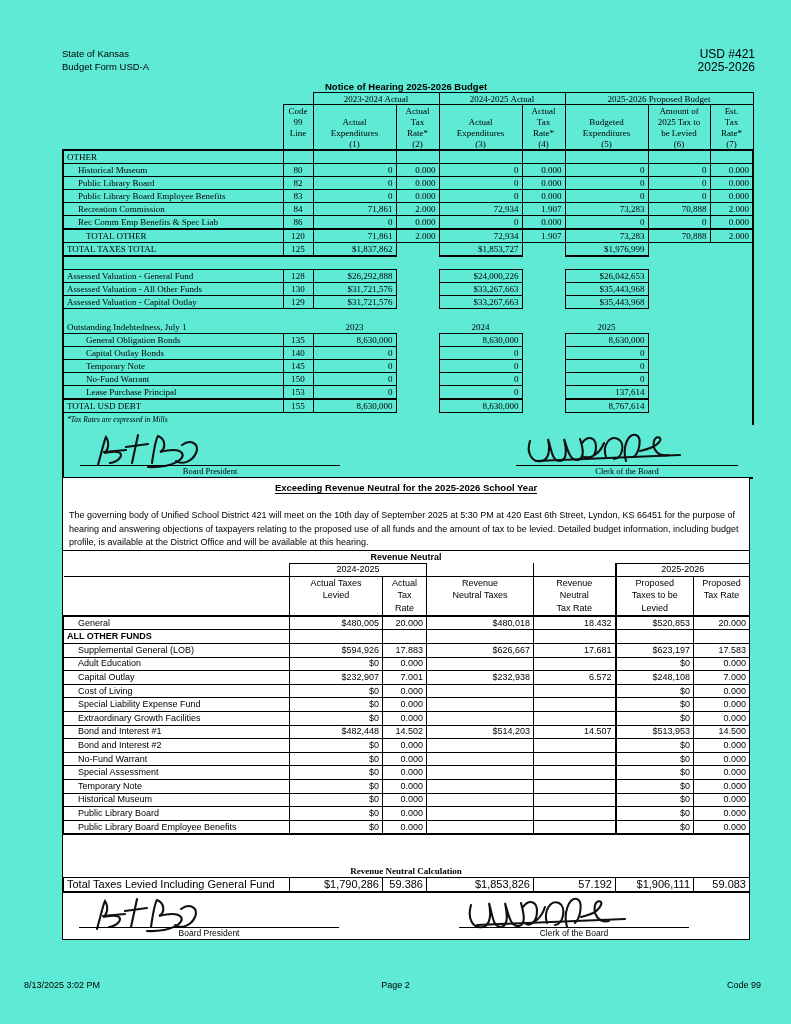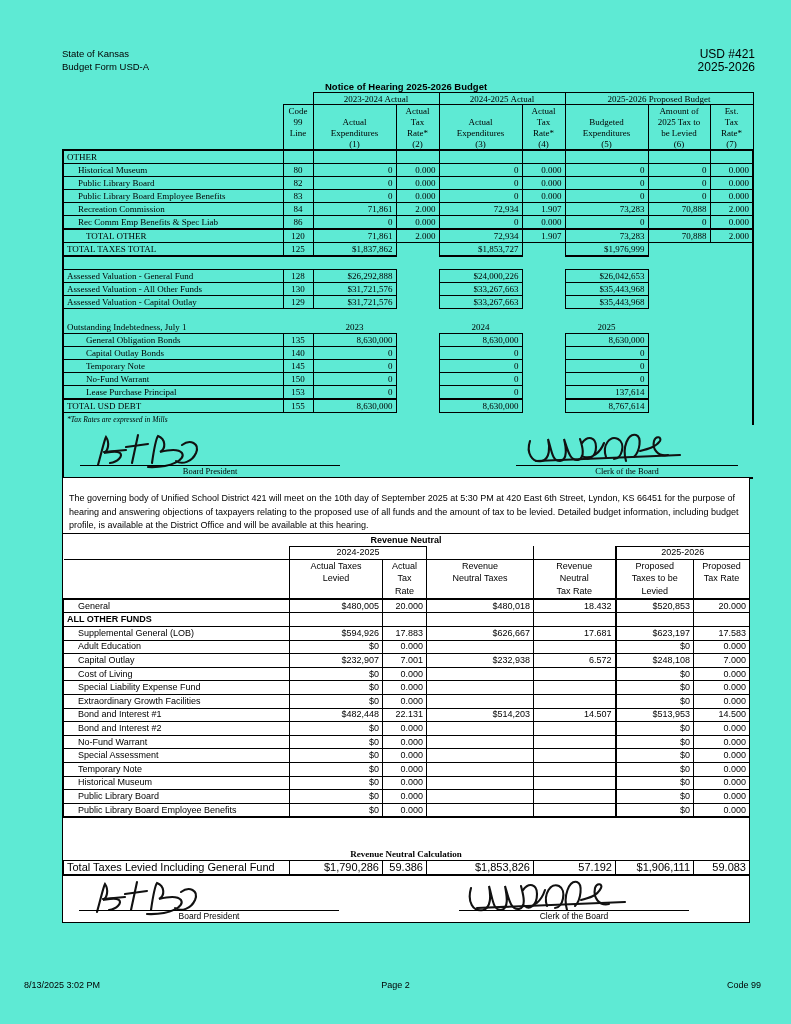--- a/index.html
+++ b/index.html
@@ -540,20 +540,23 @@
           </svg>
           <div class="sig-line" style="left:452px;top:40px;width:222px;"></div>
           <div class="sig-label" style="left:452px;top:41px;width:222px;">Clerk of the Board</div>
         </div>
       </td>
     </tr>
   </tbody>
     </table>
 
   <div id="sec2">
+    <div id="sec2-title">
+      <span style="border-bottom:1px solid #000">Exceeding Revenue Neutral for the 2025-2026 School Year</span>
+    </div>
     <div id="sec2-para">The governing body of Unified School District 421 will meet on the 10th  day of September 2025 at 5:30 PM at 420 East 6th Street, Lyndon, KS 66451 for the purpose of hearing and answering objections of taxpayers relating to the proposed use of all funds and the amount of tax to be levied.  Detailed budget information, including budget profile, is available at the District Office and will be available at this hearing.</div>
 
     <div id="rn-title">Revenue Neutral</div>
 
     <table id="table2">
       <colgroup>
         <col style="width:226px">
         <col style="width:93px">
         <col style="width:44px">
         <col style="width:107px">
@@ -667,21 +670,21 @@
             <td class="num">$0</td>
             <td class="num">0.000</td>
             <td class="num"></td>
             <td class="num"></td>
             <td class="num thick-l">$0</td>
             <td class="num">0.000</td>
           </tr>
       <tr>
             <td class="lft indent1">Bond and Interest #1</td>
             <td class="num">$482,448</td>
-            <td class="num">22.131</td>
+            <td class="num">14.502</td>
             <td class="num">$514,203</td>
             <td class="num">14.507</td>
             <td class="num thick-l">$513,953</td>
             <td class="num">14.500</td>
           </tr>
       <tr>
             <td class="lft indent1">Bond and Interest #2</td>
             <td class="num">$0</td>
             <td class="num">0.000</td>
             <td class="num"></td>

